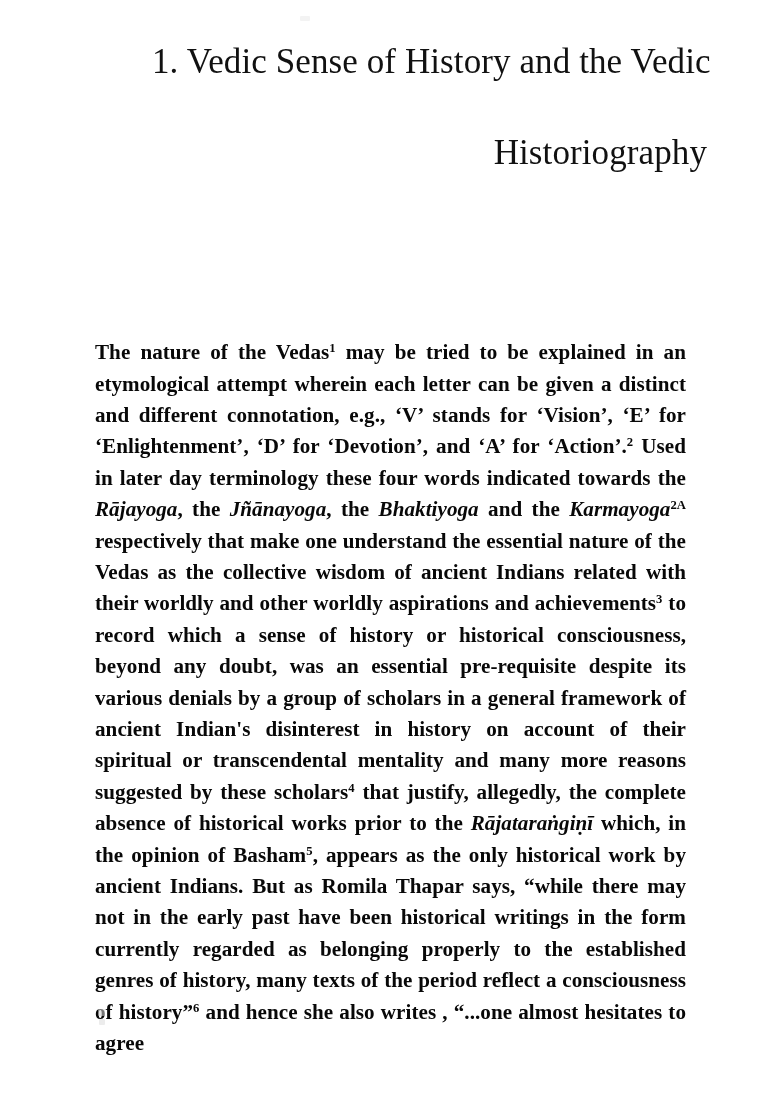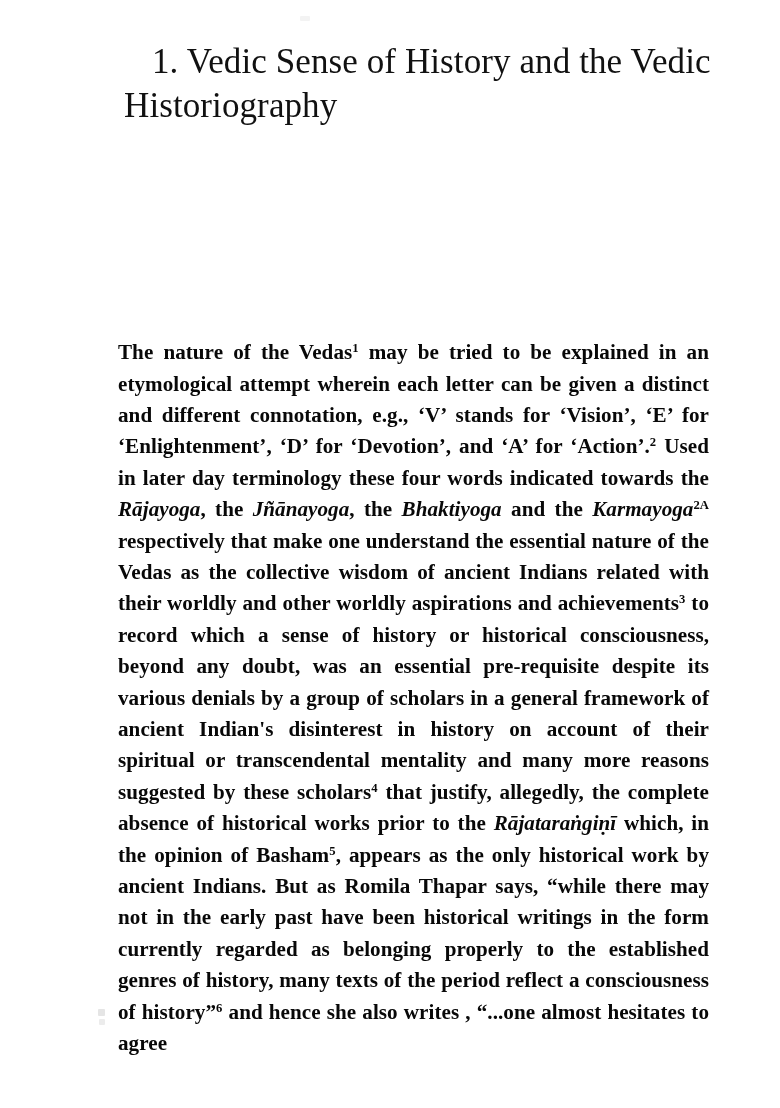--- a/index.html
+++ b/index.html
@@ -35,38 +35,37 @@
     font-family: "Liberation Serif", "DejaVu Serif", serif;
     font-size: 35px;
     font-weight: 400;
     line-height: 44px;
     color: #111111;
     white-space: nowrap;
     letter-spacing: 0.1px;
   }
 
   .title-line-1 { text-align: left; padding-left: 28px; }
-  .title-line-2 { padding-right: 2px; }
+  .title-line-2 { text-align: right; padding-right: 2px; margin-top: 47px; }
 
   
   #body-text {
     position: absolute;
     left: 95px;
     top: 316px;
     width: 591px;
     font-family: "Liberation Serif", "DejaVu Serif", serif;
     font-size: 21.1px;
     font-weight: bold;
     line-height: 31.4px;
     text-align: justify;
     text-justify: inter-word;
     color: #080808;
     letter-spacing: 0.05px;
     word-spacing: 0.4px;
-    margin-left: 23px;
     -webkit-font-smoothing: none;
   }
 
   #body-text .it {
     font-style: italic;
   }
 
   #body-text sup {
     font-size: 0.6em;
     line-height: 0;

